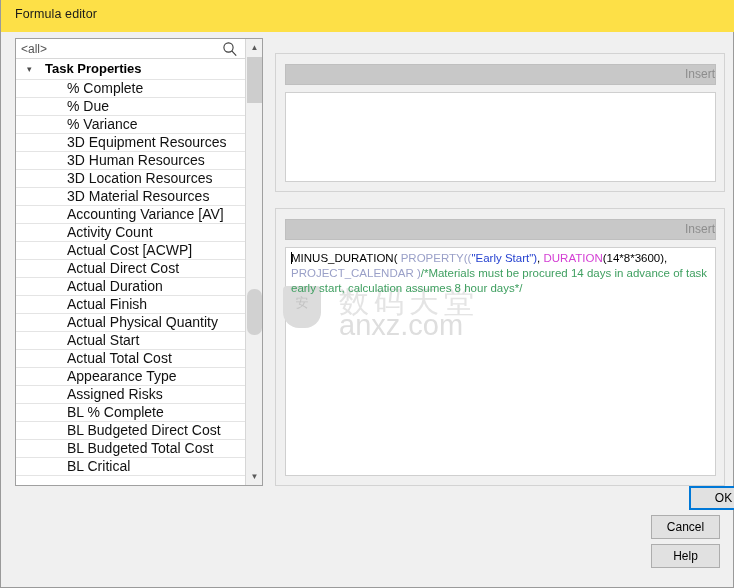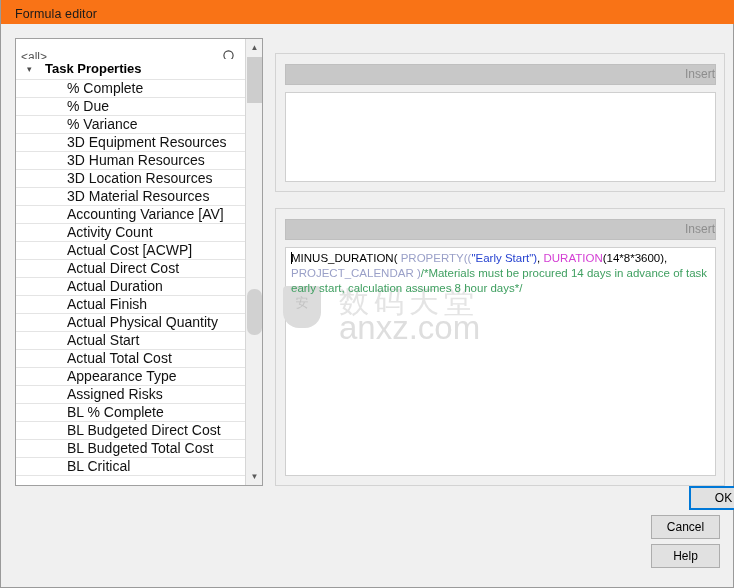--- a/index.html
+++ b/index.html
@@ -28,22 +28,22 @@
     border-left: 1px solid #9a9a9a;
     border-right: 1px solid #9a9a9a;
     border-bottom: 1px solid #9a9a9a;
     box-sizing: border-box;
   }
 
   #titlebar {
     position: absolute;
     left: 0; top: 0;
     width: 734px;
-    height: 24px;
-    background: #f97316;
+    height: 32px;
+    background: #fde047;
     box-sizing: border-box;
   }
   #title-text {
     position: absolute;
     left: 14px;
     top: 7px;
     font-size: 12.5px;
     color: #1a1a1a;
     letter-spacing: 0.1px;
   }
@@ -56,21 +56,21 @@
     width: 248px;
     height: 448px;
     background: #ffffff;
     border: 1px solid #a0a0a0;
     box-sizing: border-box;
     overflow: hidden;
   }
 
   #search-row {
     position: absolute;
-    left: 0; top: 8px;
+    left: 0; top: 0;
     width: 229px;
     height: 20px;
     background: #ffffff;
     border-bottom: 1px solid #d8d8d8;
     box-sizing: border-box;
   }
   #search-input {
     position: absolute;
     left: 5px;
     top: 3px;
@@ -289,21 +289,21 @@
     top: -4px;
     font-size: 30px;
     color: #e4e4e4;
     font-family: "DejaVu Sans", sans-serif;
     letter-spacing: 5px;
   }
   #wm-domain {
     position: absolute;
     left: 56px;
     top: 23px;
-    font-size: 33px;
+    font-size: 29px;
     color: #dedede;
     font-family: "Liberation Sans", sans-serif;
     letter-spacing: 0px;
   }
 
   
   .dlg-btn {
     position: absolute;
     left: 650px;
     width: 69px;

